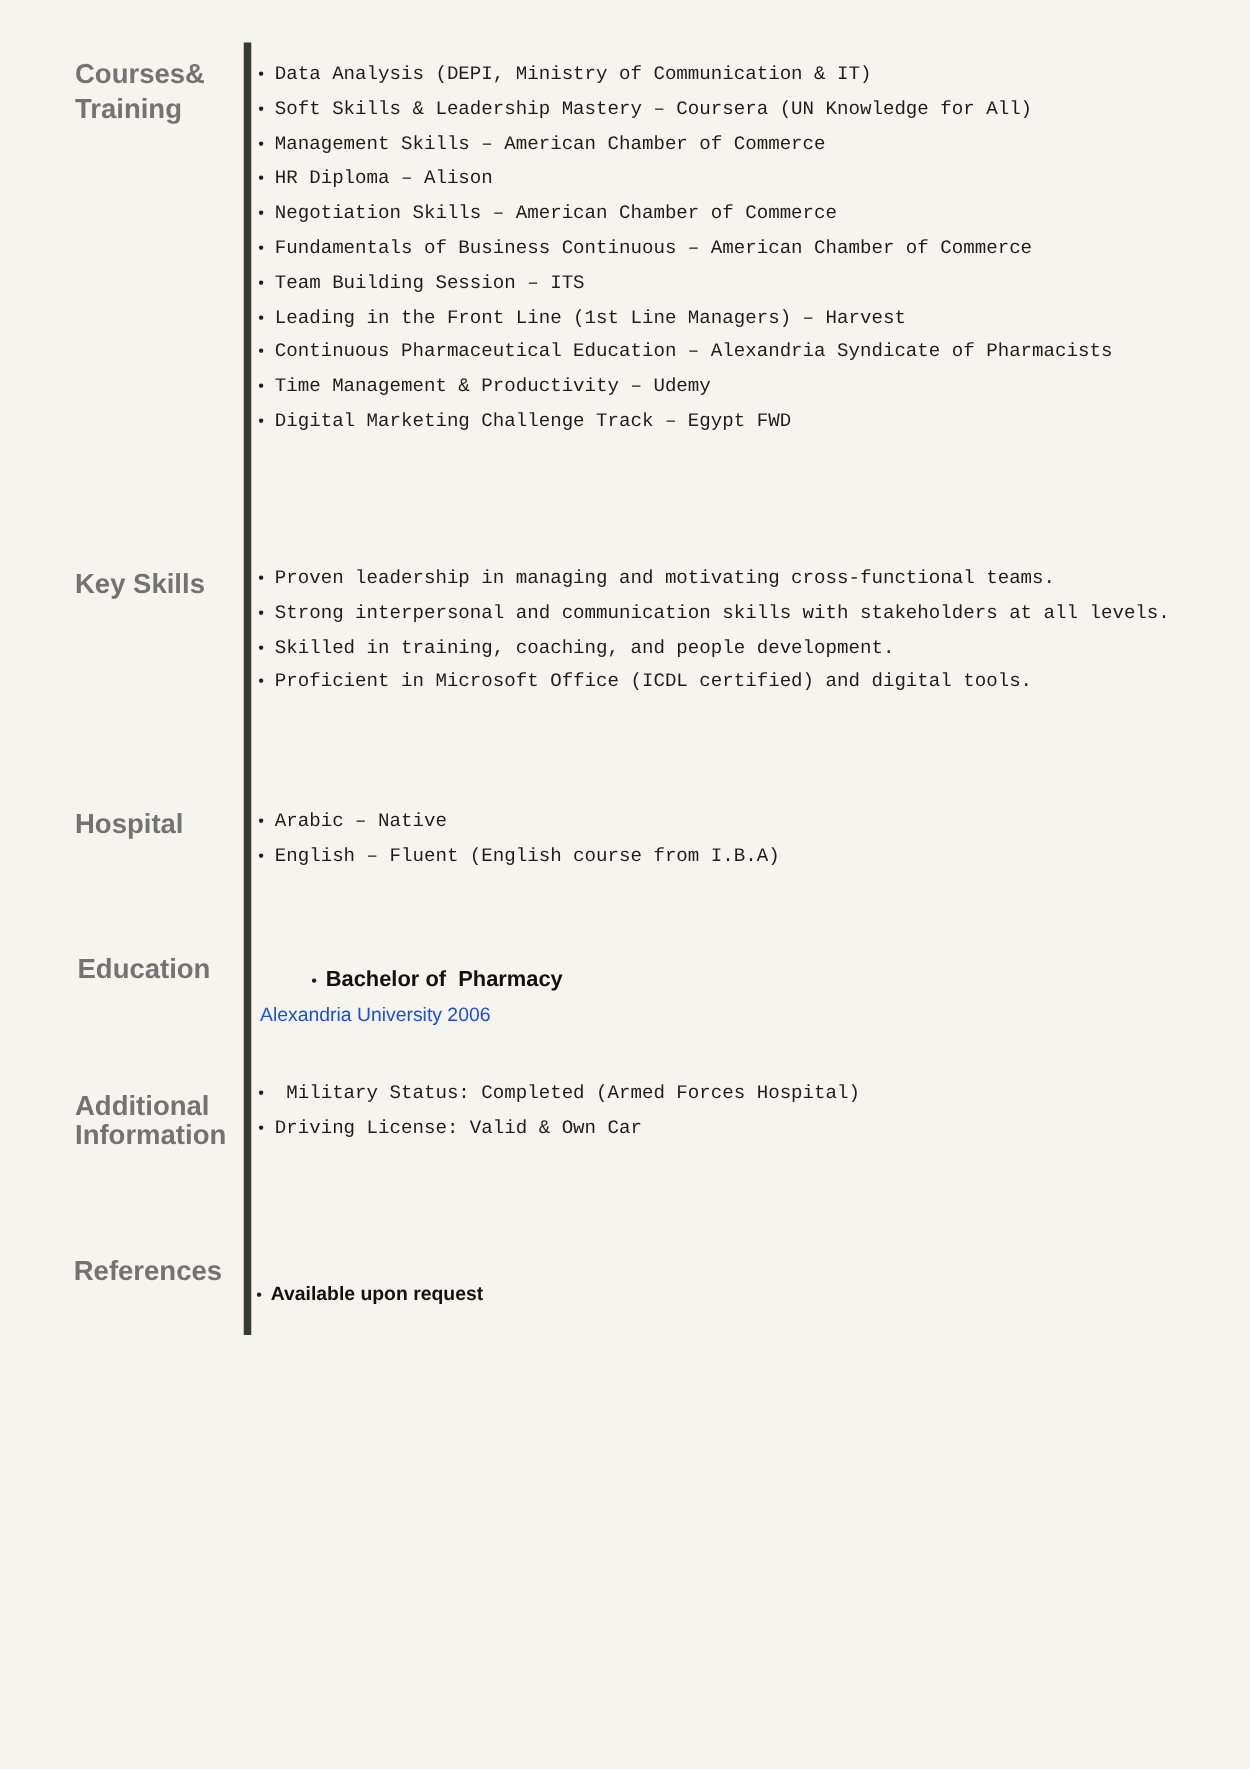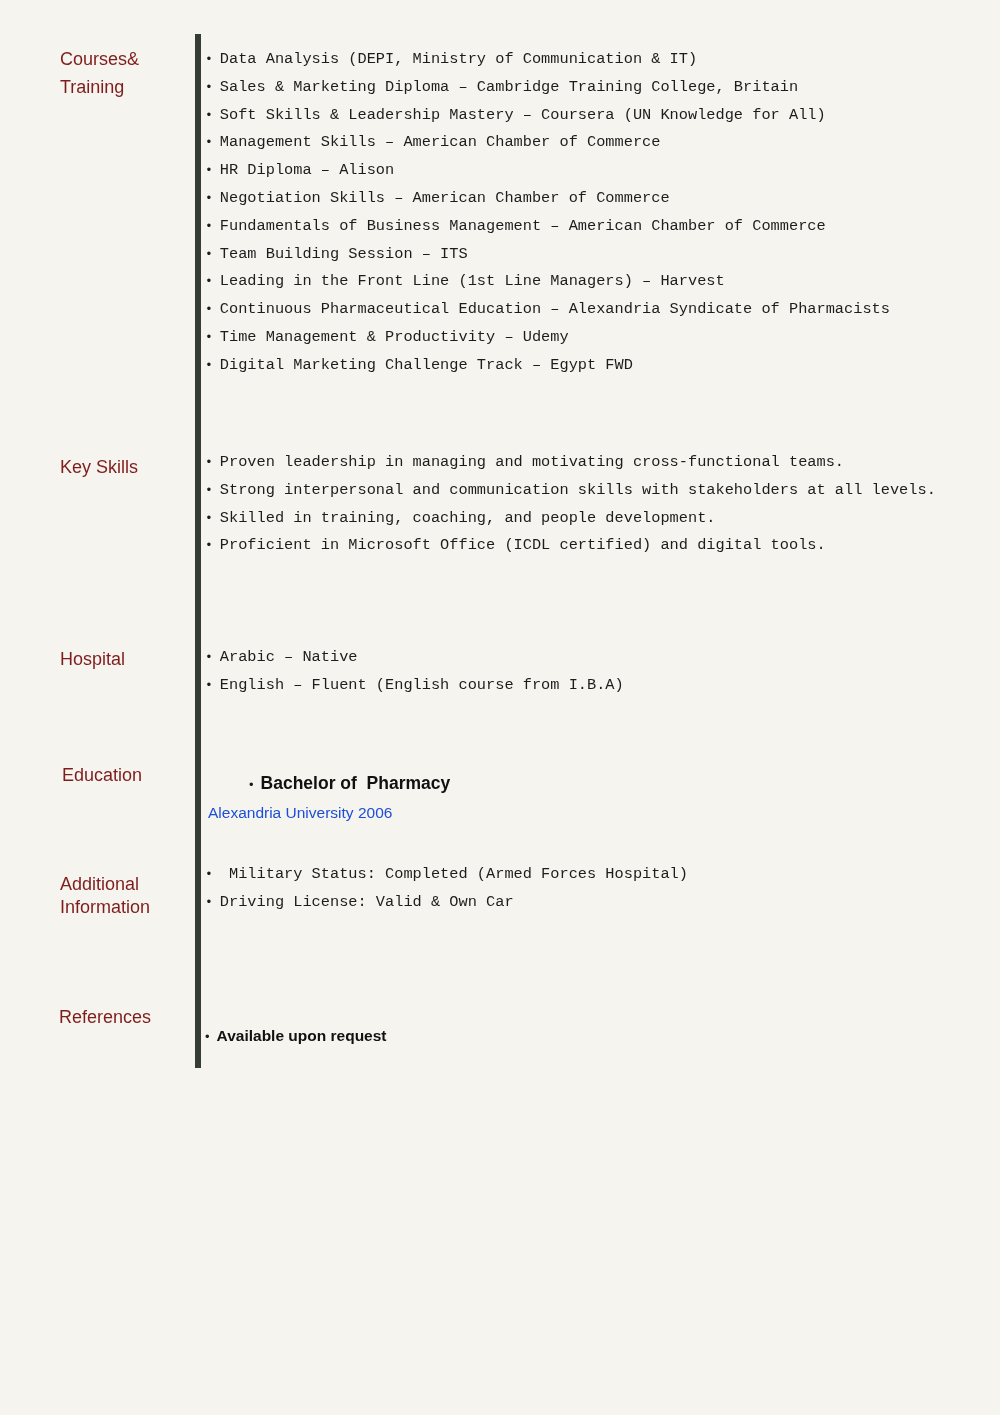--- a/index.html
+++ b/index.html
@@ -20,24 +20,24 @@
     top: 34px;
     width: 6px;
     height: 1034px;
     background: #343c34;
   }
 
   .heading {
     position: absolute;
     left: 60px;
     width: 140px;
-    font-weight: normal;
-    font-size: 18px;
+    font-weight: bold;
+    font-size: 22px;
     line-height: 28px;
-    color: #7f1d1d;
+    color: #737373;
   }
   .heading.tight { line-height: 23px; }
 
   .list {
     position: absolute;
     left: 205px;
     width: 760px;
     margin: 0;
     padding: 0;
     list-style: none;
@@ -91,26 +91,25 @@
 <div class="page">
 
   <div class="divider"></div>
 
   <div class="heading" style="top:45px">
     <div>Courses&amp;</div>
     <div>Training</div>
   </div>
   <ul class="list" style="top:46px">
     <li class="li"><span class="bullet">•</span><span class="li-text">Data Analysis (DEPI, Ministry of Communication &amp; IT)</span></li>
-    <li class="li"><span class="bullet">•</span><span class="li-text">Sales &amp; Marketing Diploma – Cambridge Training College, Britain</span></li>
     <li class="li"><span class="bullet">•</span><span class="li-text">Soft Skills &amp; Leadership Mastery – Coursera (UN Knowledge for All)</span></li>
     <li class="li"><span class="bullet">•</span><span class="li-text">Management Skills – American Chamber of Commerce</span></li>
     <li class="li"><span class="bullet">•</span><span class="li-text">HR Diploma – Alison</span></li>
     <li class="li"><span class="bullet">•</span><span class="li-text">Negotiation Skills – American Chamber of Commerce</span></li>
-    <li class="li"><span class="bullet">•</span><span class="li-text">Fundamentals of Business Management – American Chamber of Commerce</span></li>
+    <li class="li"><span class="bullet">•</span><span class="li-text">Fundamentals of Business Continuous – American Chamber of Commerce</span></li>
     <li class="li"><span class="bullet">•</span><span class="li-text">Team Building Session – ITS</span></li>
     <li class="li"><span class="bullet">•</span><span class="li-text">Leading in the Front Line (1st Line Managers) – Harvest</span></li>
     <li class="li"><span class="bullet">•</span><span class="li-text">Continuous Pharmaceutical Education – Alexandria Syndicate of Pharmacists</span></li>
     <li class="li"><span class="bullet">•</span><span class="li-text">Time Management &amp; Productivity – Udemy</span></li>
     <li class="li"><span class="bullet">•</span><span class="li-text">Digital Marketing Challenge Track – Egypt FWD</span></li>
   </ul>
 
   <div class="heading" style="top:453px">
     <div>Key Skills</div>
   </div>

